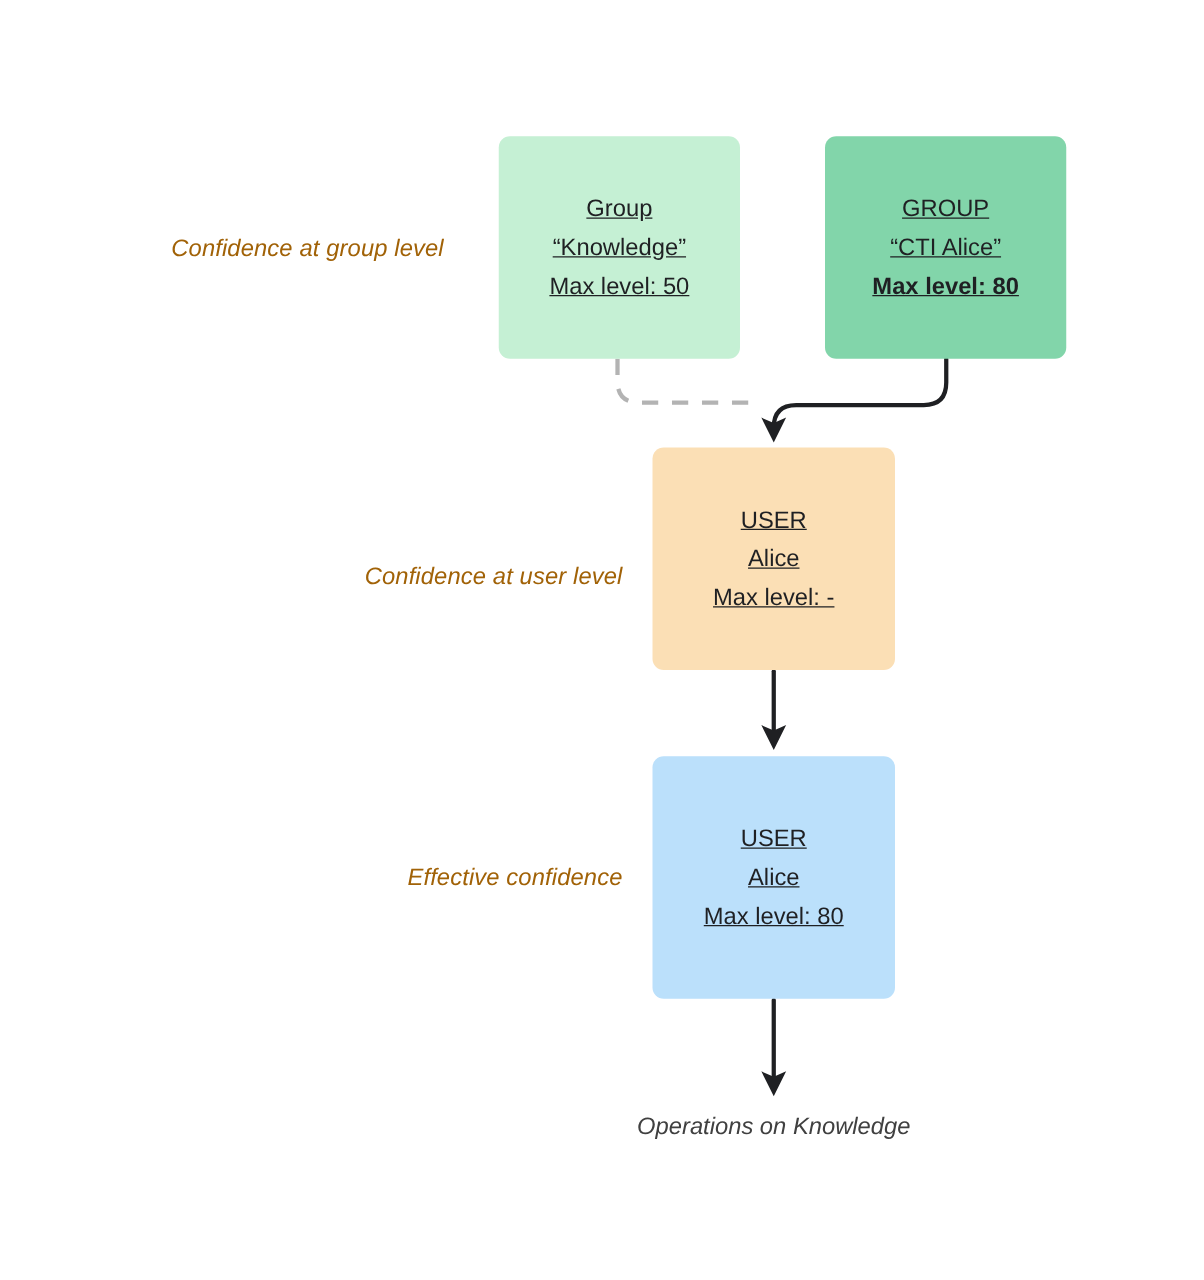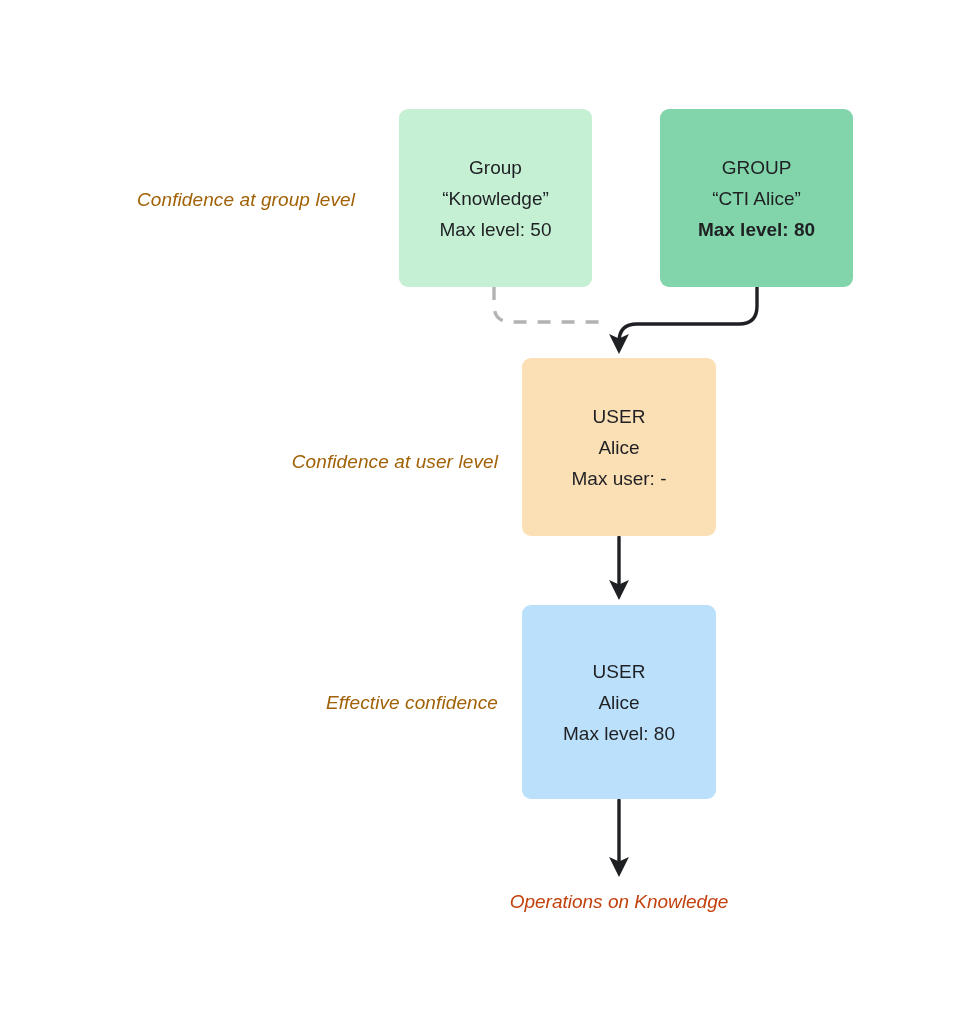--- a/index.html
+++ b/index.html
@@ -41,20 +41,21 @@
     border-radius: 9px;
     display: flex;
     flex-direction: column;
     align-items: center;
     justify-content: center;
     text-align: left;
     color: #1f2023;
     font-size: 19px;
     line-height: 31px;
     box-sizing: border-box;
+    text-decoration: underline;
   }
   .node .ln { display: block; white-space: nowrap; }
   .node .ln.bold { font-weight: bold; }
 
   #node-group-analysts {
     left: 399px; top: 109px; width: 193px; height: 178px;
     background: #c5f0d4;
   }
   #node-group-cti {
     left: 660px; top: 109px; width: 193px; height: 178px;
@@ -80,21 +81,21 @@
   
   #label-operations {
     position: absolute;
     left: 419px;
     top: 889px;
     width: 400px;
     text-align: center;
     font-style: italic;
     font-size: 19px;
     line-height: 26px;
-    color: #c2410c;
+    color: #404040;
     white-space: nowrap;
   }
 </style>
 </head>
 <body>
 
 <div id="canvas">
 
   <svg id="connectors" viewBox="0 0 963 1024" xmlns="http://www.w3.org/2000/svg">
     <defs>
@@ -126,21 +127,21 @@
 
   <div class="node" id="node-group-cti">
     <span class="ln">GROUP</span>
     <span class="ln">“CTI Alice”</span>
     <span class="ln bold">Max level: 80</span>
   </div>
 
   <div class="node" id="node-user-alice">
     <span class="ln">USER</span>
     <span class="ln">Alice</span>
-    <span class="ln">Max user: -</span>
+    <span class="ln">Max level: -</span>
   </div>
 
   <div class="node" id="node-user-effective">
     <span class="ln">USER</span>
     <span class="ln">Alice</span>
     <span class="ln">Max level: 80</span>
   </div>
 
   <div id="label-operations">Operations on Knowledge</div>
 

